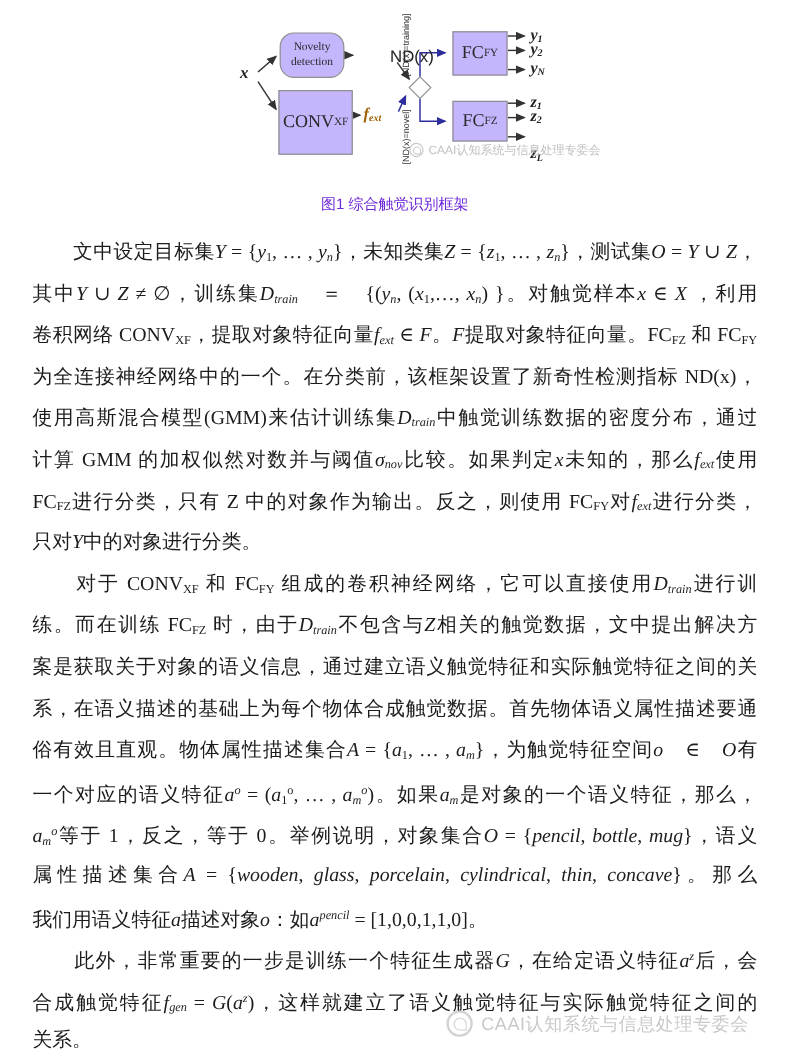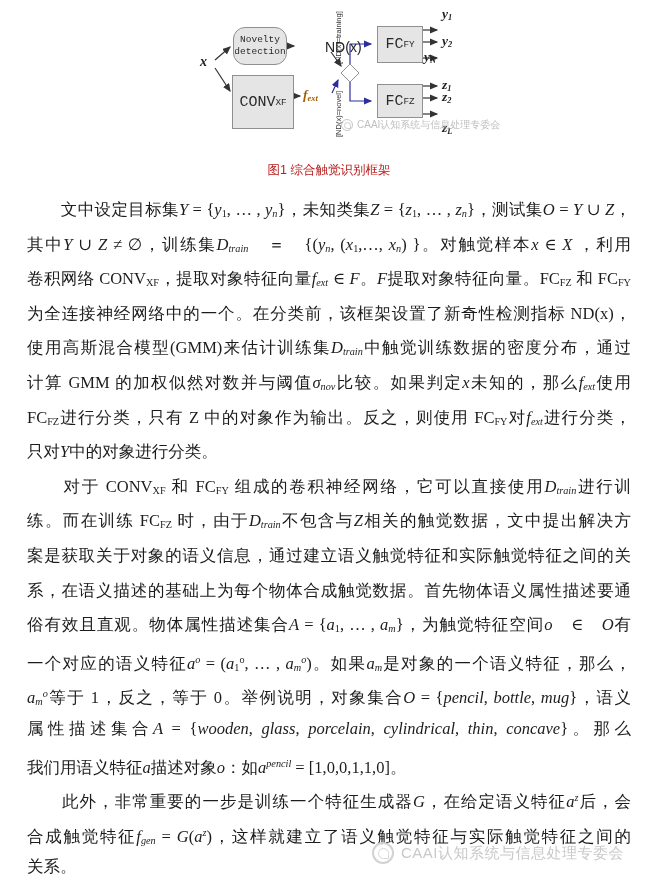--- a/index.html
+++ b/index.html
@@ -3,42 +3,42 @@
 <meta charset="utf-8">
 <style>
   html,body{margin:0;padding:0;}
   body{
     width:658px;height:883px;background:#ffffff;overflow:hidden;position:relative;
     font-family:"Liberation Serif","DejaVu Serif",serif;color:#1c1c1c;
   }
   
   .figure{position:relative;width:658px;height:150px;}
   .figure svg{position:absolute;left:0;top:0;}
-  .fbox{position:absolute;box-sizing:border-box;border:1.3px solid #8f8f8f;background:#e5e5e5;
+  .fbox{position:absolute;box-sizing:border-box;border:1.3px solid #8f8f8f;background:#c4b5fd;
         display:flex;align-items:center;justify-content:center;text-align:center;
-        font-family:Liberation Mono, monospace;color:#2a2a2a;}
+        font-family:Liberation Serif, serif;color:#2a2a2a;}
   .fbox.rounded{border-radius:12px;font-size:9.5px;line-height:1.3;}
   .fbox.sq{font-size:15px;font-weight:500;}
   .flabel{position:absolute;font-family:"Liberation Sans","DejaVu Sans",sans-serif;
           font-size:14px;color:#222;white-space:nowrap;margin-left:28px;}
   .mathlab{position:absolute;font-family:"Liberation Serif",serif;font-style:italic;
            font-weight:600;font-size:13.5px;color:#222;white-space:nowrap;}
   .mathlab .sb{font-style:italic;}
   .navy{color:#a16207;}
   .vlabel{position:absolute;font-family:"Liberation Sans","DejaVu Sans",sans-serif;
           font-size:7.5px;color:#333;white-space:nowrap;
           transform:rotate(-90deg);transform-origin:0 0;}
   .fwatermark{position:absolute;display:flex;align-items:center;gap:4px;
               font-family:"Liberation Sans",sans-serif;font-size:10px;color:#c0c0c0;}
   .fwatermark .wicon{width:12px;height:12px;border:1.5px solid #c8c8c8;border-radius:50%;
                      box-sizing:border-box;position:relative;}
   .fwatermark .wicon:after{content:"";position:absolute;left:2px;top:2px;width:5px;height:5px;
                      border:1.2px solid #cecece;border-radius:50% 50% 0 50%;}
   
-  .caption{width:658px;text-align:center;font-size:12.5px;color:#b91c1c;
+  .caption{width:658px;text-align:center;font-size:12.5px;color:#6d28d9;
            font-family:"Liberation Sans","DejaVu Sans",sans-serif;margin-top:12px;}
   
   .body-text{margin:14px 27px 0 27px;width:604px;font-size:16.5px;}
   .line{height:34.6px;line-height:34.6px;text-align:justify;text-align-last:justify;
         white-space:nowrap;overflow:visible;}
   .line.last{text-align-last:left;}
   .mi{font-style:italic;}
   .sb{font-size:0.62em;vertical-align:-0.22em;letter-spacing:0;}
   .sp{font-size:0.62em;vertical-align:0.55em;}
   
@@ -110,23 +110,23 @@
 
   <div class="fbox sq" style="left:377px;top:26px;width:46px;height:37px;">
       <span class="">FC</span>
       <span class="sb ">FY</span>
     </div>
   <div class="fbox sq" style="left:377px;top:84px;width:46px;height:34px;">
       <span class="">FC</span>
       <span class="sb ">FZ</span>
     </div>
 
-  <span class="mathlab" style="left:442px;top:6px;"><span class="mi ">y</span><span class="sb ">1</span></span>
+  <span class="mathlab" style="left:442px;top:21px;"><span class="mi ">y</span><span class="sb ">1</span></span>
   <span class="mathlab" style="left:442px;top:33px;"><span class="mi ">y</span><span class="sb ">2</span></span>
-  <span class="mathlab" style="left:424px;top:49px;"><span class="mi ">y</span><span class="mi sb ">N</span></span>
+  <span class="mathlab" style="left:442px;top:49px;"><span class="mi ">y</span><span class="mi sb ">N</span></span>
   <span class="mathlab" style="left:442px;top:77px;"><span class="mi ">z</span><span class="sb ">1</span></span>
   <span class="mathlab" style="left:442px;top:89px;text-align:center;"><span class="mi ">z</span><span class="sb ">2</span></span>
   <span class="mathlab" style="left:442px;top:120px;"><span class="mi ">z</span><span class="mi sb ">L</span></span>
 
   <div class="fwatermark" style="left:341px;top:118px;">
     <span class="wicon"></span>
     <span>CAAI认知系统与信息处理专委会</span>
   </div>
 </div>
 

